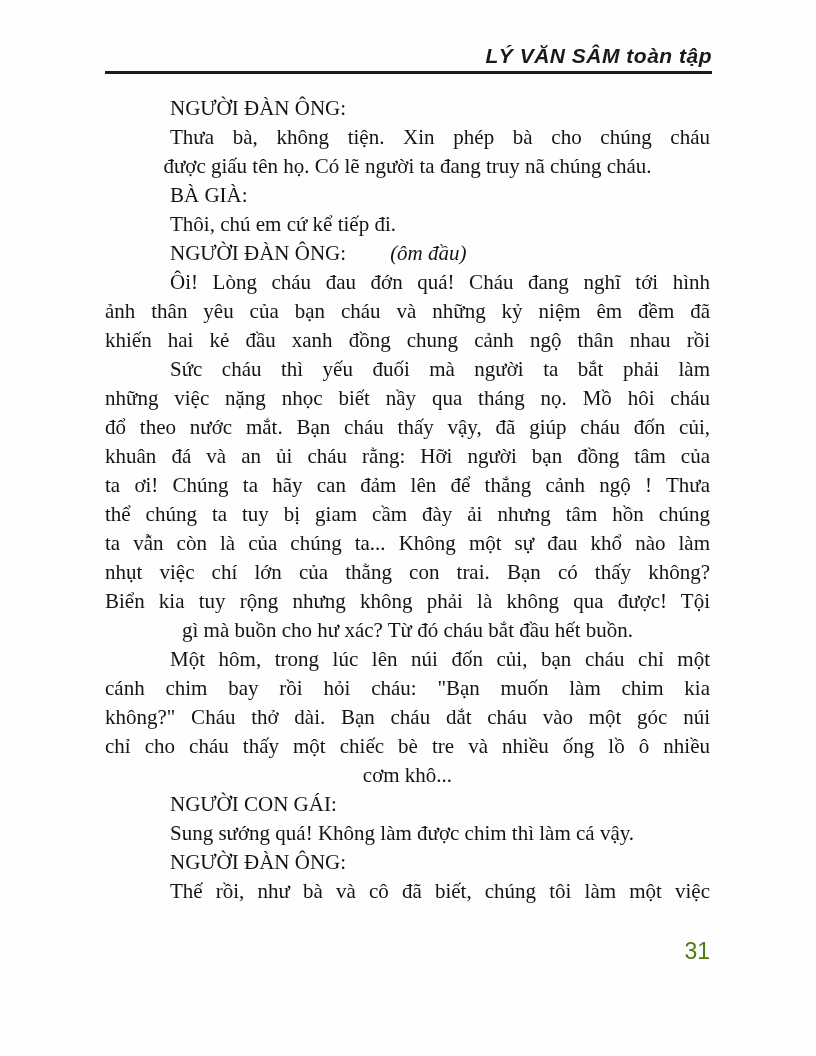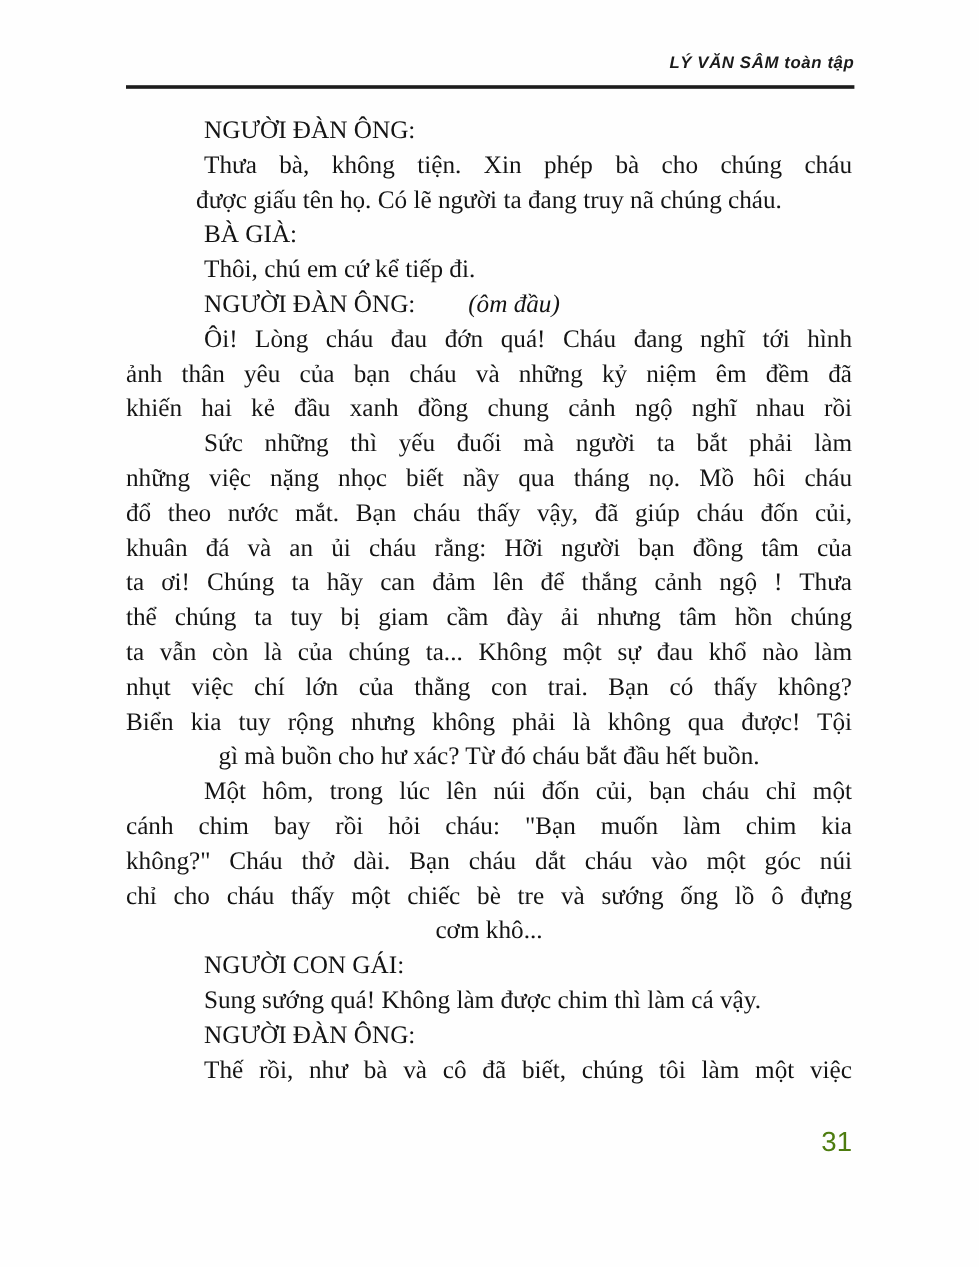--- a/index.html
+++ b/index.html
@@ -16,21 +16,21 @@
     font-family: "Liberation Serif", "DejaVu Serif", serif;
     overflow: hidden;
   }
   .header-title {
     position: absolute;
     top: 44px;
     right: 104px;
     font-family: "Liberation Sans", "DejaVu Sans", sans-serif;
     font-style: italic;
     font-weight: 700;
-    font-size: 14px;
+    font-size: 21px;
     letter-spacing: 0.5px;
     color: #1a1a1a;
     white-space: nowrap;
   }
   .header-rule {
     position: absolute;
     top: 71px;
     left: 105px;
     width: 607px;
     height: 3px;
@@ -82,35 +82,35 @@
 
   <div class="text-block">
       <div class="line speaker">NGƯỜI ĐÀN ÔNG:</div>
       <div class="line first">Thưa bà, không tiện. Xin phép bà cho chúng cháu</div>
       <div class="line last">được giấu tên họ. Có lẽ người ta đang truy nã chúng cháu.</div>
       <div class="line speaker">BÀ GIÀ:</div>
       <div class="line last-ind">Thôi, chú em cứ kể tiếp đi.</div>
       <div class="line speaker">NGƯỜI ĐÀN ÔNG:<span class="note">(ôm đầu)</span></div>
       <div class="line first">Ôi! Lòng cháu đau đớn quá! Cháu đang nghĩ tới hình</div>
       <div class="line body">ảnh thân yêu của bạn cháu và những kỷ niệm êm đềm đã</div>
-      <div class="line body">khiến hai kẻ đầu xanh đồng chung cảnh ngộ nghĩ nhau rồi</div>
-      <div class="line first">Sức những thì yếu đuối mà người ta bắt phải làm</div>
+      <div class="line body">khiến hai kẻ đầu xanh đồng chung cảnh ngộ thân nhau rồi</div>
+      <div class="line first">Sức cháu thì yếu đuối mà người ta bắt phải làm</div>
       <div class="line body">những việc nặng nhọc biết nầy qua tháng nọ. Mồ hôi cháu</div>
       <div class="line body">đổ theo nước mắt. Bạn cháu thấy vậy, đã giúp cháu đốn củi,</div>
       <div class="line body">khuân đá và an ủi cháu rằng: Hỡi người bạn đồng tâm của</div>
       <div class="line body">ta ơi! Chúng ta hãy can đảm lên để thắng cảnh ngộ ! Thưa</div>
       <div class="line body">thể chúng ta tuy bị giam cầm đày ải nhưng tâm hồn chúng</div>
       <div class="line body">ta vẫn còn là của chúng ta... Không một sự đau khổ nào làm</div>
       <div class="line body">nhụt việc chí lớn của thằng con trai. Bạn có thấy không?</div>
       <div class="line body">Biển kia tuy rộng nhưng không phải là không qua được! Tội</div>
       <div class="line last">gì mà buồn cho hư xác? Từ đó cháu bắt đầu hết buồn.</div>
       <div class="line first">Một hôm, trong lúc lên núi đốn củi, bạn cháu chỉ một</div>
       <div class="line body">cánh chim bay rồi hỏi cháu: "Bạn muốn làm chim kia</div>
       <div class="line body">không?" Cháu thở dài. Bạn cháu dắt cháu vào một góc núi</div>
-      <div class="line body">chỉ cho cháu thấy một chiếc bè tre và sướng ống lồ ô đựng</div>
+      <div class="line body">chỉ cho cháu thấy một chiếc bè tre và nhiều ống lồ ô nhiều</div>
       <div class="line last">cơm khô...</div>
       <div class="line speaker">NGƯỜI CON GÁI:</div>
       <div class="line last-ind">Sung sướng quá! Không làm được chim thì làm cá vậy.</div>
       <div class="line speaker">NGƯỜI ĐÀN ÔNG:</div>
       <div class="line first">Thế rồi, như bà và cô đã biết, chúng tôi làm một việc</div>
     </div>
 
   <div class="page-number">31</div>
 </div>
 

